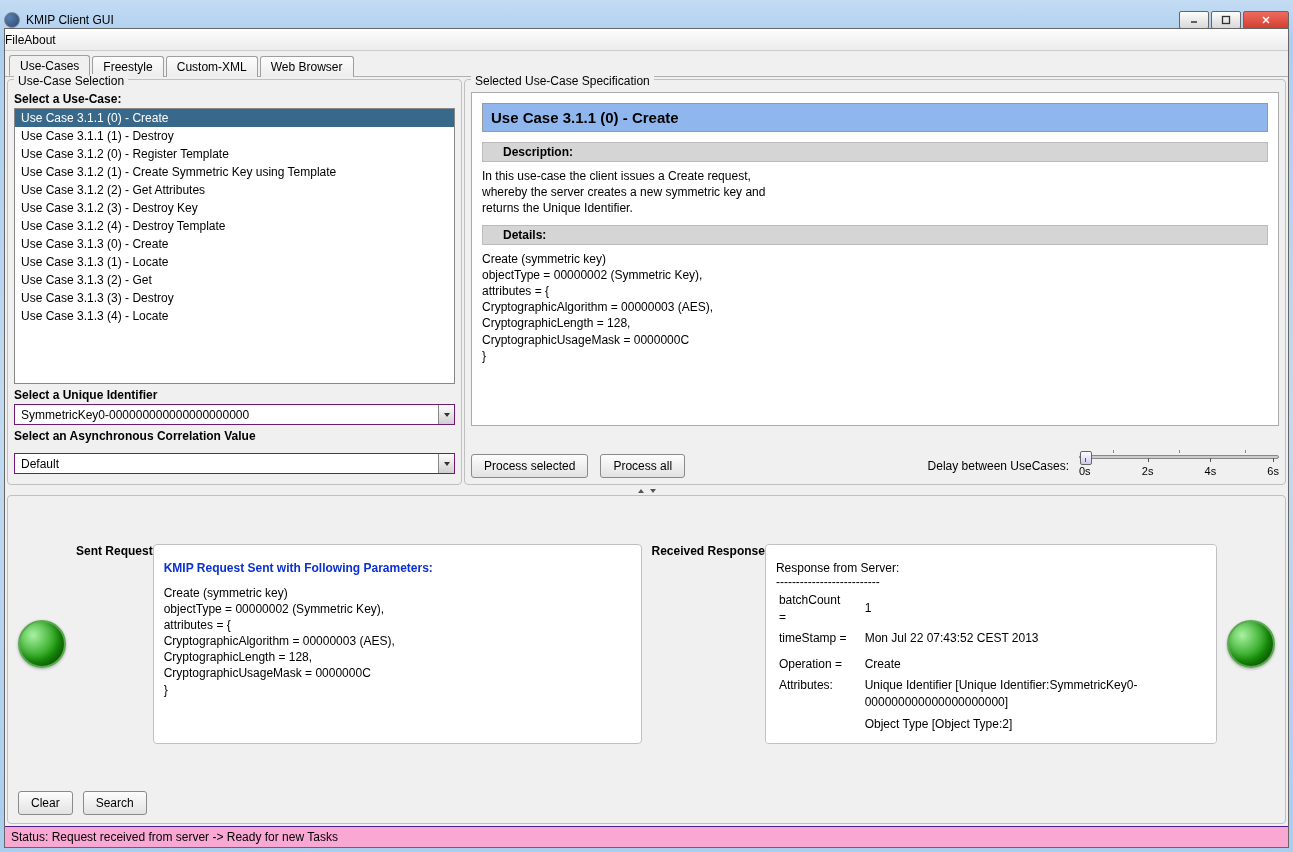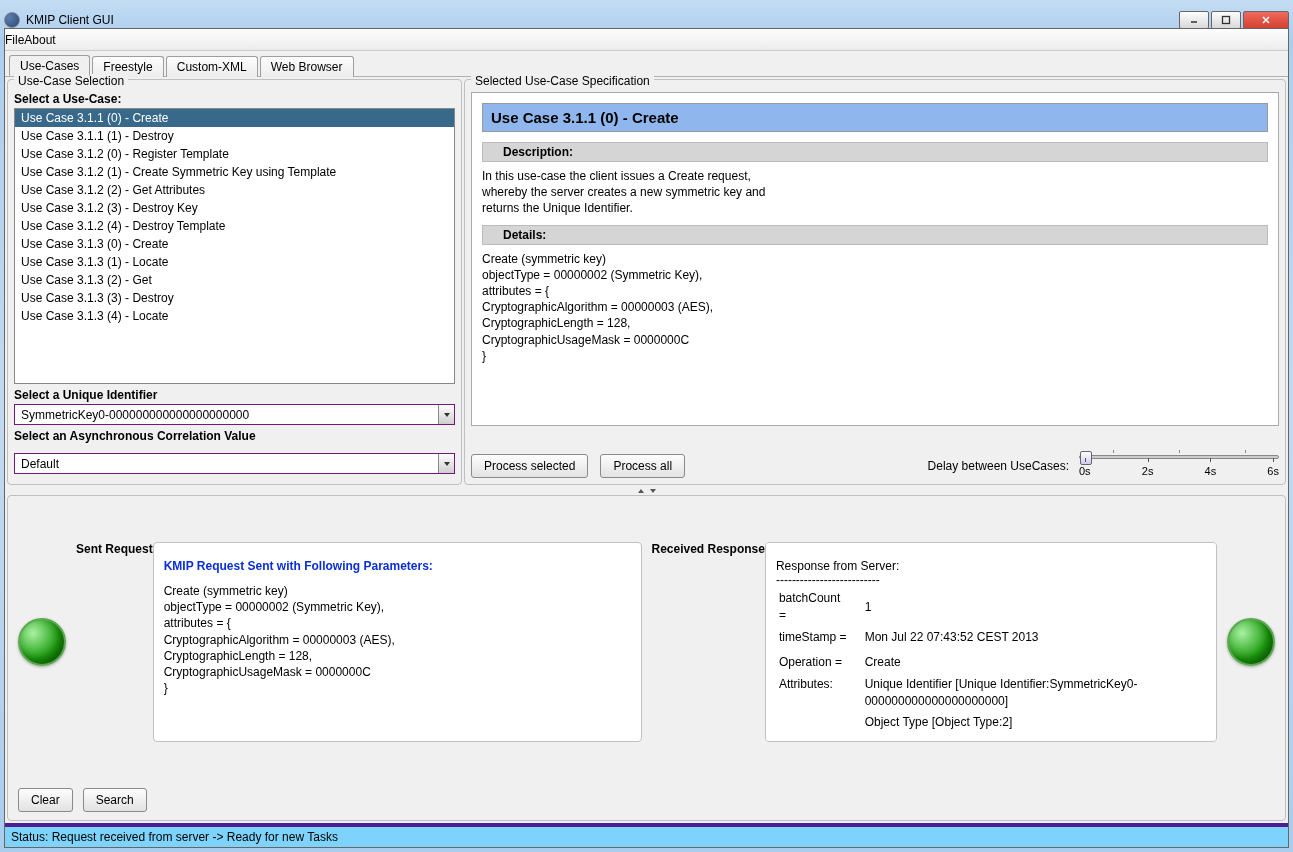--- a/index.html
+++ b/index.html
@@ -77,21 +77,21 @@
   .rr-panel .ptitle { font-weight: bold; font-size: 12px; margin-bottom: 2px; }
   .rr-box { flex: 1; border: 1px solid #c0c0c0; border-radius: 4px; background: #fff; overflow-y: scroll; padding: 16px 10px; height: 200px; }
   .rr-head { color: #0a2fd6; font-weight: bold; font-size: 12px; margin-bottom: 10px; }
   .rr-text { font-size: 12px; line-height: 1.35; white-space: pre; }
   .rr-table { font-size: 12px; line-height: 1.45; }
   .rr-table td:first-child { padding-right: 12px; vertical-align: top; }
   
   .btn-row { display: flex; gap: 10px; }
   
   
-  .statusbar { border-top: 4px solid #4c1d95; padding: 3px 6px; font-size: 12px; background: #7dd3fc; }
+  .statusbar { border-top: 1px solid #4c1d95; padding: 3px 6px; font-size: 12px; background: #f9a8d4; }
   
   ::-webkit-scrollbar { width: 17px; }
   ::-webkit-scrollbar-track { background: #f0f0f0; border-left: 1px solid #ddd; }
   ::-webkit-scrollbar-thumb { background: linear-gradient(90deg, #e8e8e8, #ccc); border: 1px solid #aaa; border-radius: 2px; }
   ::-webkit-scrollbar-button { background: #e8e8e8; border: 1px solid #aaa; height: 17px; }
 </style>
 </head>
 <body>
 
 <div class="titlebar">

